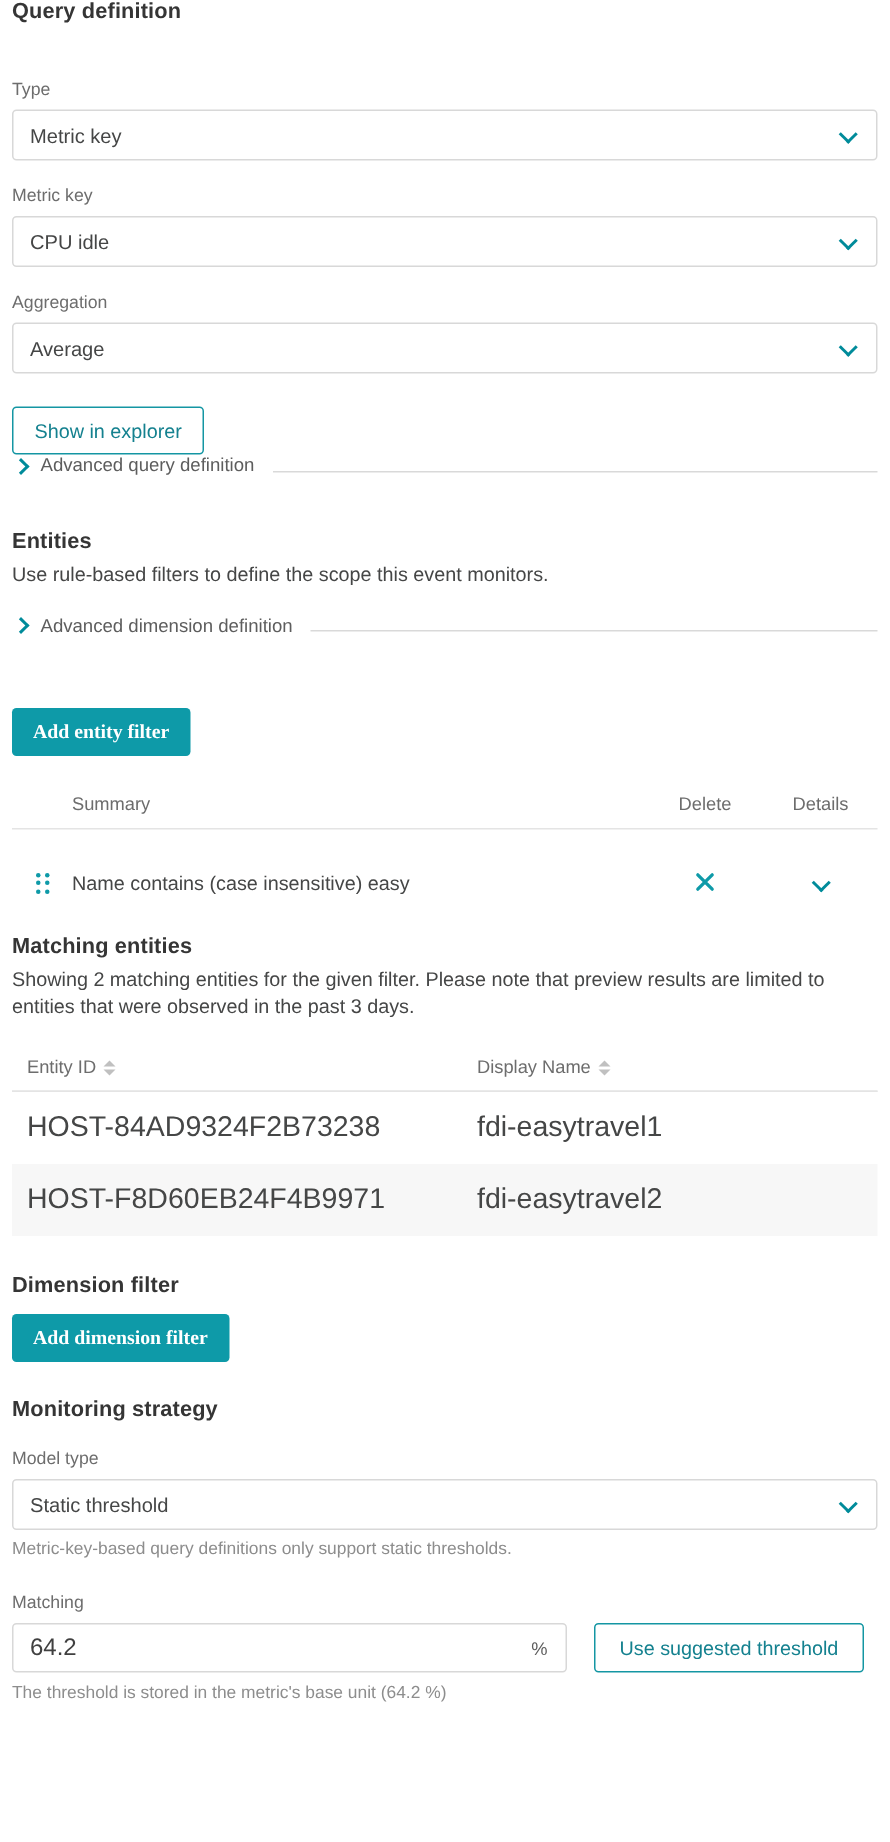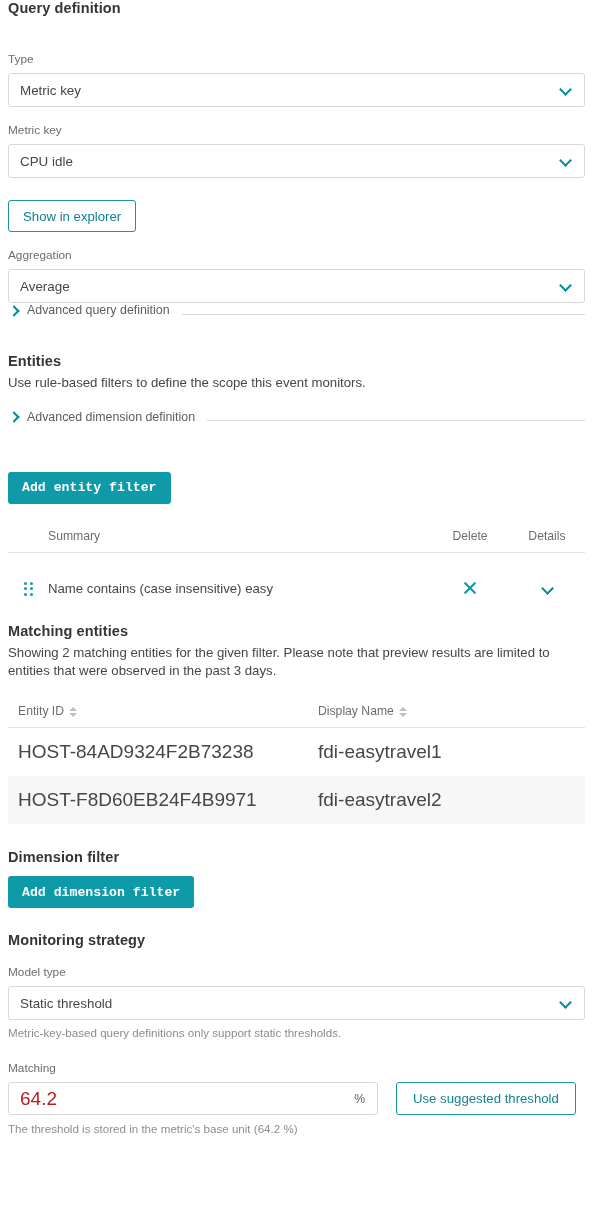--- a/index.html
+++ b/index.html
@@ -116,21 +116,21 @@
     align-items: center;
     justify-content: center;
     height: 32px;
     padding: 0 14px;
     border: none;
     border-radius: 3px;
     background: #0e9aa8;
     color: #ffffff;
     font-size: 13.2px;
     font-weight: bold;
-    font-family: Liberation Mono, monospace;
+    font-family: Liberation Serif, serif;
     cursor: pointer;
     white-space: nowrap;
   }
 
   
   .adv-row {
     display: flex;
     align-items: center;
     gap: 6px;
     cursor: pointer;
@@ -250,22 +250,22 @@
     display: flex;
     align-items: center;
   }
   .thr-input {
     border: none;
     outline: none;
     background: transparent;
     height: 100%;
     width: 100%;
     padding: 0 34px 0 11px;
-    font-size: 19px;
-    color: #b91c1c;
+    font-size: 16px;
+    color: #404040;
     font-family: "Liberation Sans", sans-serif;
   }
   .thr-unit {
     position: absolute;
     right: 12px;
     font-size: 12.2px;
     color: #5d5d5d;
   }
 </style>
 </head>
@@ -290,32 +290,32 @@
   <div style="margin-top:16px;">
     <div class="field-label">Metric key</div>
     <div class="select" style="margin-top:7px;">
       <span>CPU idle</span>
       <span class="chev">
           <span class="chev-down"></span>
         </span>
     </div>
   </div>
 
-  <div style="margin-top:22px;">
-    <button class="btn-outline">Show in explorer</button>
-  </div>
-
   <div style="margin-top:16px;">
     <div class="field-label">Aggregation</div>
     <div class="select" style="margin-top:7px;">
       <span>Average</span>
       <span class="chev">
           <span class="chev-down"></span>
         </span>
     </div>
+  </div>
+
+  <div style="margin-top:22px;">
+    <button class="btn-outline">Show in explorer</button>
   </div>
 
   <div class="adv-row" style="">
     <span class="chev-right"></span>
     <span class="adv-label">Advanced query definition</span>
     <span class="adv-rule"></span>
   </div>
 
   <div style="margin-top:36px;">
     <div class="section-title">Entities</div>

